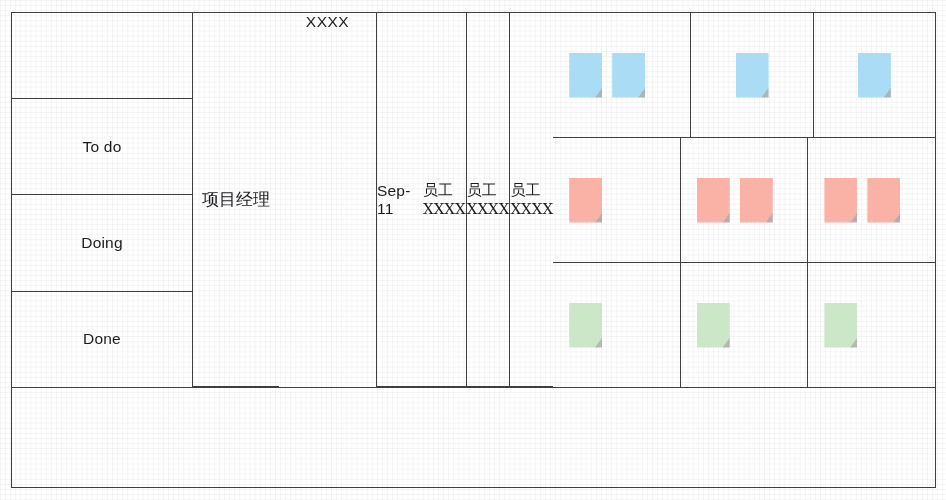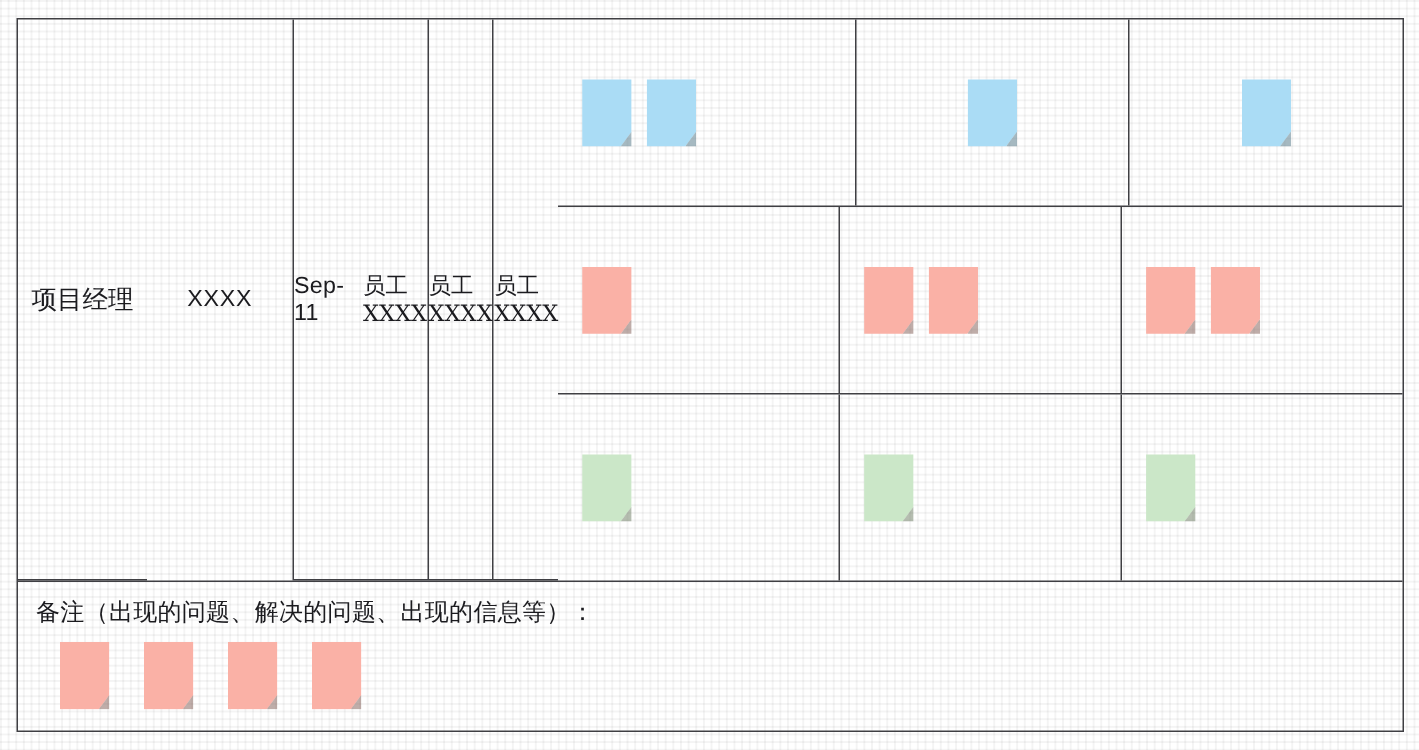--- a/index.html
+++ b/index.html
@@ -82,21 +82,20 @@
     display: flex;
     align-items: center;
     justify-content: center;
     font-size: 17px;
     color: #1b1b1f;
     font-family: "DejaVu Serif", "Liberation Serif", serif;
   }
   .pm-body {
     flex: 1 1 auto;
     display: flex;
-    align-items: center;
     justify-content: center;
     font-size: 15.5px;
     color: #1b1b1f;
     letter-spacing: 0.5px;
   }
 
   
   .col-date {
     flex: 1 1 auto;
     display: flex;
@@ -206,20 +205,32 @@
     padding-left: 16px;
   }
 </style>
 </head>
 <body>
 
 <div class="board">
 
   <div class="grid-area">
 
+    <div class="col-status">
+      <div class="status-blank"></div>
+      <div class="status-cell">
+        <span>To do</span>
+      </div>
+      <div class="status-cell">
+        <span>Doing</span>
+      </div>
+      <div class="status-cell last">
+        <span>Done</span>
+      </div>
+    </div>
 
     <div class="col-pm">
       <div class="pm-head">
         <span>项目经理</span>
       </div>
       <div class="pm-body">
         <span>XXXX</span>
       </div>
     </div>
 
@@ -312,35 +323,14 @@
                 <div class="sheet"></div>
                 <div class="fold"></div>
               </div>
             </div>
           </div>
         </div>
 
     </div>
   </div>
 
-  <div class="notes-area">
-    <div class="notes-label">备注（出现的问题、解决的问题、出现的信息等）：</div>
-    <div class="notes-strip" id="remarks-strip">
-        <div class="note pink">
-          <div class="sheet"></div>
-          <div class="fold"></div>
-        </div>
-        <div class="note pink">
-          <div class="sheet"></div>
-          <div class="fold"></div>
-        </div>
-        <div class="note pink">
-          <div class="sheet"></div>
-          <div class="fold"></div>
-        </div>
-        <div class="note pink">
-          <div class="sheet"></div>
-          <div class="fold"></div>
-        </div>
-      </div>
-  </div>
 
 </div>
 
 </body></html>

